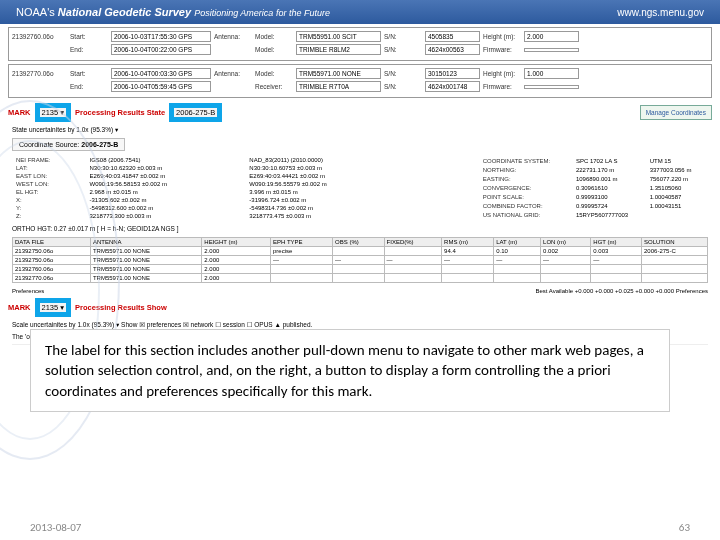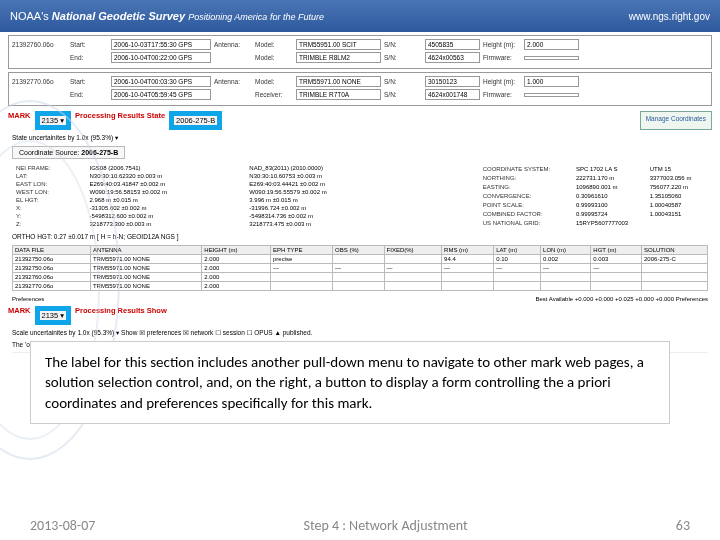--- a/index.html
+++ b/index.html
@@ -1,59 +1,59 @@
 <!DOCTYPE html>
 <html><head>
 <meta charset="utf-8">
 <style>
   * { box-sizing: border-box; margin: 0; padding: 0; }
   body { width: 720px; height: 540px; font-family: Arial, sans-serif; font-size: 7px; background: #fff; position: relative; overflow: hidden; }
-  .banner { background: linear-gradient(#4a75b5, #2d5a9e); color: #fff; padding: 4px 10px; display: flex; justify-content: space-between; align-items: center; height: 32px; }
+  .banner { background: linear-gradient(#4a75b5, #2d5a9e); color: #fff; padding: 4px 16px; display: flex; justify-content: space-between; align-items: center; height: 24px; }
   .banner-left { font-size: 11px; }
   .banner-left strong { font-weight: bold; font-style: italic; }
   .banner-left em { font-style: italic; font-weight: normal; font-size: 9px; }
   .banner-right { font-size: 10px; }
   .panel { border: 1px solid #999; margin: 3px 8px; padding: 3px; font-size: 6.5px; }
   .row { display: flex; gap: 3px; margin-bottom: 2px; align-items: center; }
   .lbl { color: #333; min-width: 55px; }
   .lbl2 { color: #333; min-width: 38px; }
   .fld { border: 1px solid #999; padding: 1px 2px; background: #fff; min-width: 100px; display: inline-block; }
   .fld-sm { min-width: 55px; }
   .fld-md { min-width: 85px; }
-  .mark-hdr { display: flex; gap: 4px; padding: 2px 8px; font-size: 7.5px; }
+  .mark-hdr { display: flex; align-items: center; gap: 4px; padding: 2px 8px; font-size: 7.5px; }
   .mark-hdr .red { color: #c00; font-weight: bold; }
   .sel { border: 5px solid #0ea5e9; padding: 0 2px; background: #f4f4f4; }
   .mg-btn { border: 1px solid #7a9; background: #eef6ef; color: #2d5a9e; padding: 3px 5px; font-size: 6.5px; text-align: center; margin-left: auto; }
   .sub { padding: 2px 12px; font-size: 6.5px; }
   .coord-src { display: inline-block; margin: 2px 12px; border: 1px solid #bbb; padding: 2px 6px; background: #f7f7f7; font-size: 7px; }
   .tri { display: grid; grid-template-columns: 1fr 1fr 1fr; gap: 4px; margin: 2px 12px; font-size: 6px; }
   .tri td { padding: 0 2px; white-space: nowrap; }
   .tri .l { color: #333; }
   table.dt { border-collapse: collapse; margin: 3px 12px; font-size: 6px; width: calc(100% - 24px); }
   table.dt th, table.dt td { border: 1px solid #bbb; padding: 1px 2px; text-align: left; }
   table.dt th { background: #eee; font-weight: normal; }
   .prefs { display: flex; justify-content: space-between; padding: 2px 12px; font-size: 6px; }
   .plot-area { margin: 2px 12px; height: 60px; background: #fff; border-top: 1px solid #eee; }
-  .callout { position: absolute; left: 30px; top: 341px; right: 50px; background: #fff; border: 1px solid #ccc; padding: 10px 14px; font-size: 15px; line-height: 1.35; font-family: Calibri, Arial, sans-serif; }
-  .footer { position: absolute; bottom: 6px; left: 0; right: 0; display: flex; justify-content: space-between; padding: 0 30px; font-size: 14px; color: #888; font-family: Calibri, Arial, sans-serif; }
+  .callout { position: absolute; left: 30px; top: 329px; right: 50px; background: #fff; border: 1px solid #ccc; padding: 10px 14px; font-size: 15px; line-height: 1.35; font-family: Calibri, Arial, sans-serif; }
+  .footer { position: absolute; bottom: 6px; left: 0; right: 0; display: flex; justify-content: space-between; padding: 0 30px; font-size: 11px; color: #888; font-family: Calibri, Arial, sans-serif; }
   .swirl { position: absolute; left: -60px; top: 100px; width: 180px; height: 360px; border: 2px solid #cbd6e8; border-radius: 50%; opacity: 0.5; pointer-events: none; }
   .swirl2 { position: absolute; left: -40px; top: 140px; width: 140px; height: 300px; border: 2px solid #cbd6e8; border-radius: 50%; opacity: 0.4; pointer-events: none; }
 </style>
 </head>
 <body>
 
 
 
 <div class="swirl"></div><div class="swirl2"></div>
 
 <div class="banner">
   <div class="banner-left">
     <span>NOAA's</span> <strong>National Geodetic Survey</strong> <em>Positioning America for the Future</em>
   </div>
-  <div class="banner-right">www.ngs.right.gov</div>
+  <div class="banner-right">www.ngs.menu.gov</div>
 </div>
 
 <div id="files-container">
     <div class="panel">
       <div class="row">
         <span class="lbl">21392760.06o</span>
         <span class="lbl2">Start:</span>
         <span class="fld">2006-10-03T17:55:30 GPS</span>
         <span class="lbl2">Antenna:</span>
         <span class="lbl2">Model:</span>
@@ -353,18 +353,17 @@
   <span class="red">Processing Results Show</span>
 </div>
 <div class="sub">Scale uncertainites by 1.0x (95.3%) ▾   Show ☒ preferences ☒ network ☐ session ☐ OPUS ▲ published.</div>
 <div class="sub">The 'onyi' point coordinates: N30:30:10.62326, W090:19:56.58160, 10.452 m el. height are the mean of all session solutions.</div>
 <div class="plot-area"></div>
 
 <div class="callout">The label for this section includes another pull-down menu to navigate to other mark web pages, a solution selection control, and, on the right, a button to display a form controlling the a priori coordinates and preferences specifically for this mark.</div>
 
 <div class="footer">
   <span>2013-08-07</span>
-  <span>Step 4 : Network Adjustment</span>
   <span>63</span>
 </div>
 
 
 
 
 </body></html>

